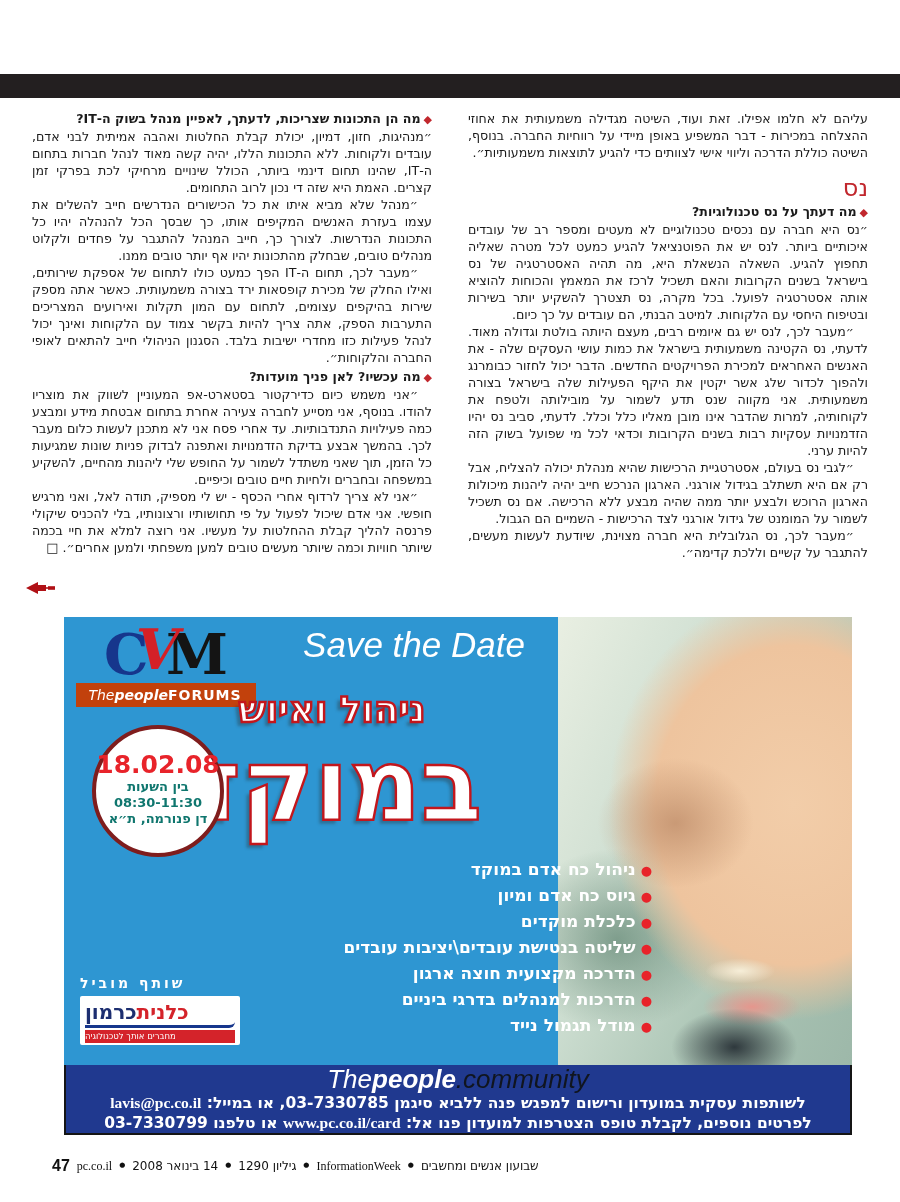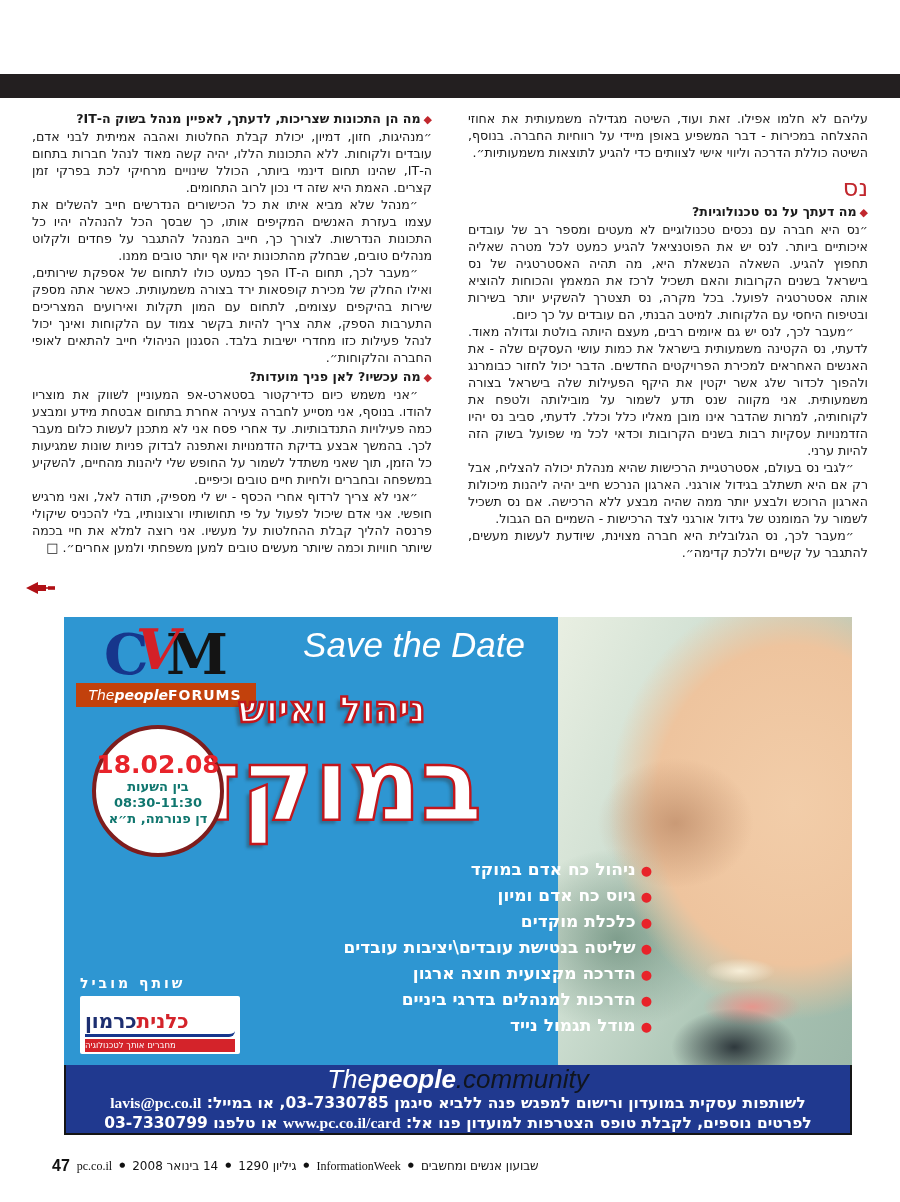--- a/index.html
+++ b/index.html
@@ -47,21 +47,21 @@
   .hl2{font-size:100px;line-height:94px;}
   .badge{position:absolute;left:28px;top:108px;width:124px;height:124px;background:#fff;border:4px solid #7f1d1d;
          border-radius:50%;text-align:center;direction:rtl;}
   .badge-date{color:#e8232a;font-weight:bold;font-size:25px;line-height:28px;margin-top:22px;}
   .badge-line{color:#0f766e;font-weight:bold;font-size:13px;line-height:16px;}
   .topics{position:absolute;top:240px;right:200px;direction:rtl;text-align:right;color:#fff;font-weight:bold;
           font-size:17px;line-height:25px;}
   .topic-bullet{color:#e8232a;font-size:13px;margin-left:5px;}
   .partner{position:absolute;left:16px;top:358px;width:160px;text-align:left;}
   .partner-label{color:#fff;font-weight:bold;font-size:14px;letter-spacing:3px;}
-  .kc-box{background:#fff;margin-top:5px;padding:14px 5px 2px;border-radius:2px;}
+  .kc-box{background:#fff;margin-top:5px;padding:5px 5px 2px;border-radius:2px;}
   .kc-brand{direction:rtl;font-weight:bold;font-size:20px;line-height:22px;border-bottom:3px solid #16368c;
             border-radius:0 0 6px 0;padding-bottom:2px;}
   .kc-1{color:#d4232a;}
   .kc-2{color:#1c2e70;}
   .kc-tag{background:#d4232a;color:#fff;font-size:8.5px;line-height:13px;margin-top:2px;}
   .band{height:70px;background:#20398f;border:2px solid #151515;border-top:none;box-sizing:border-box;
         text-align:center;overflow:hidden;}
   .band-brand{color:#fff;font-size:26px;line-height:27px;margin-top:1px;font-family:"Liberation Sans",sans-serif;}
   .bb-the{font-style:italic;font-weight:300;}
   .bb-people{font-style:italic;font-weight:bold;}

